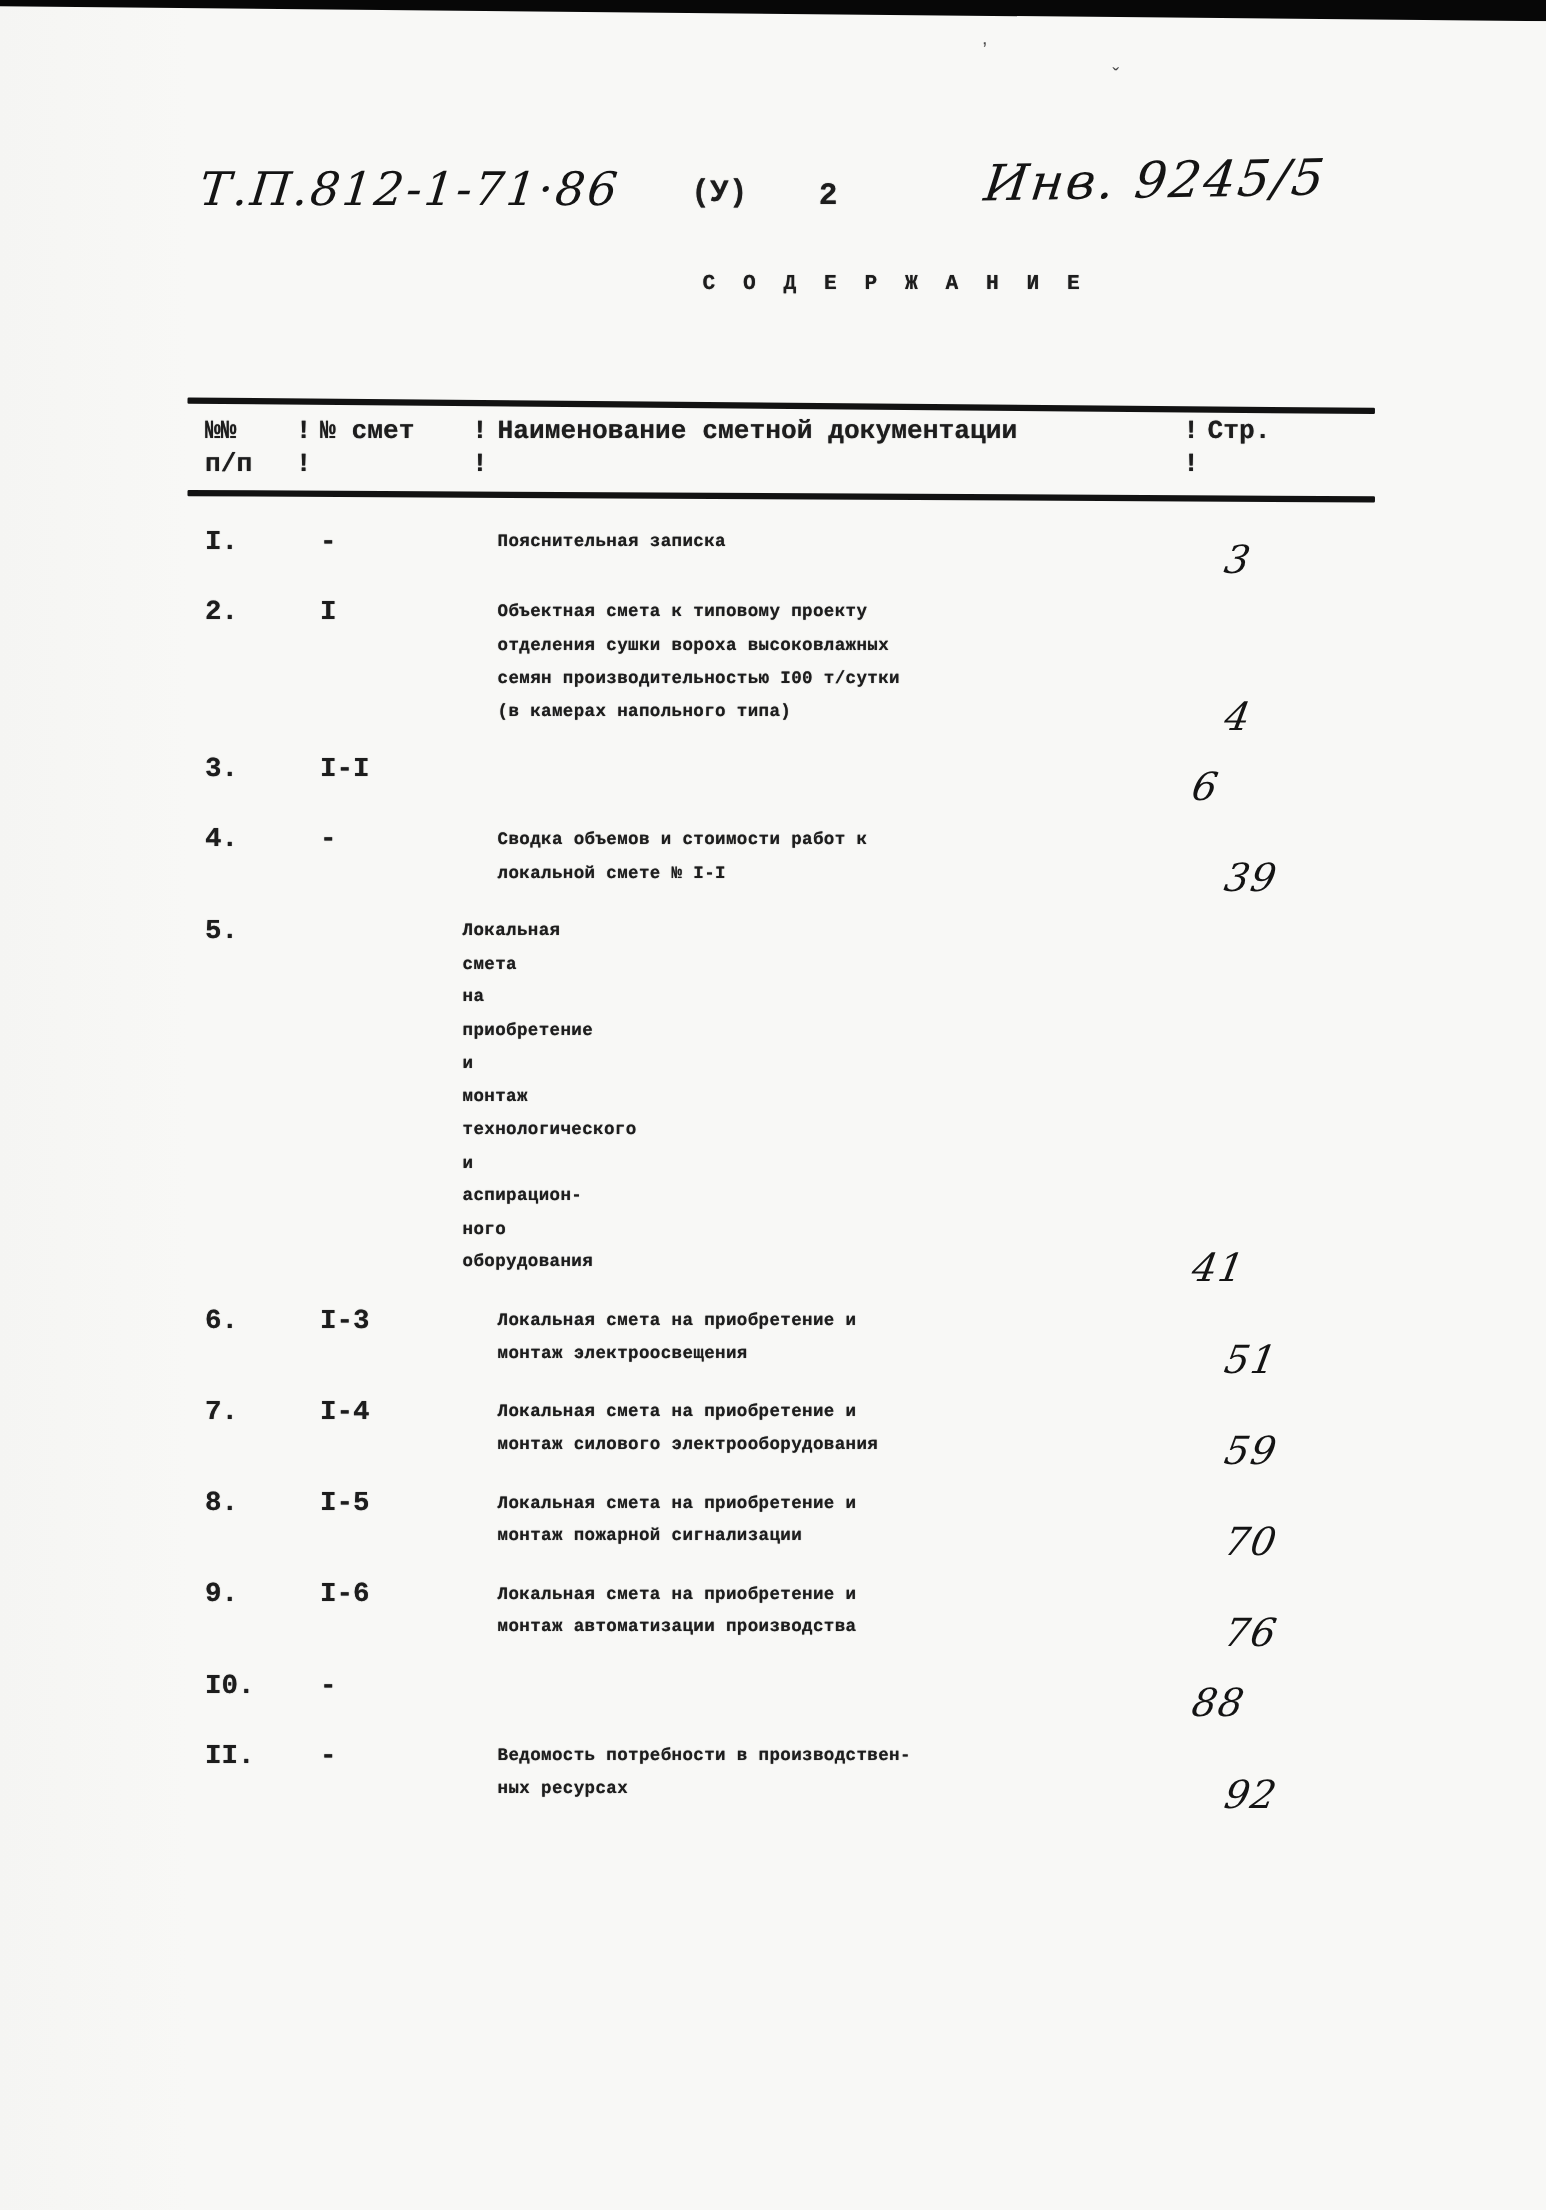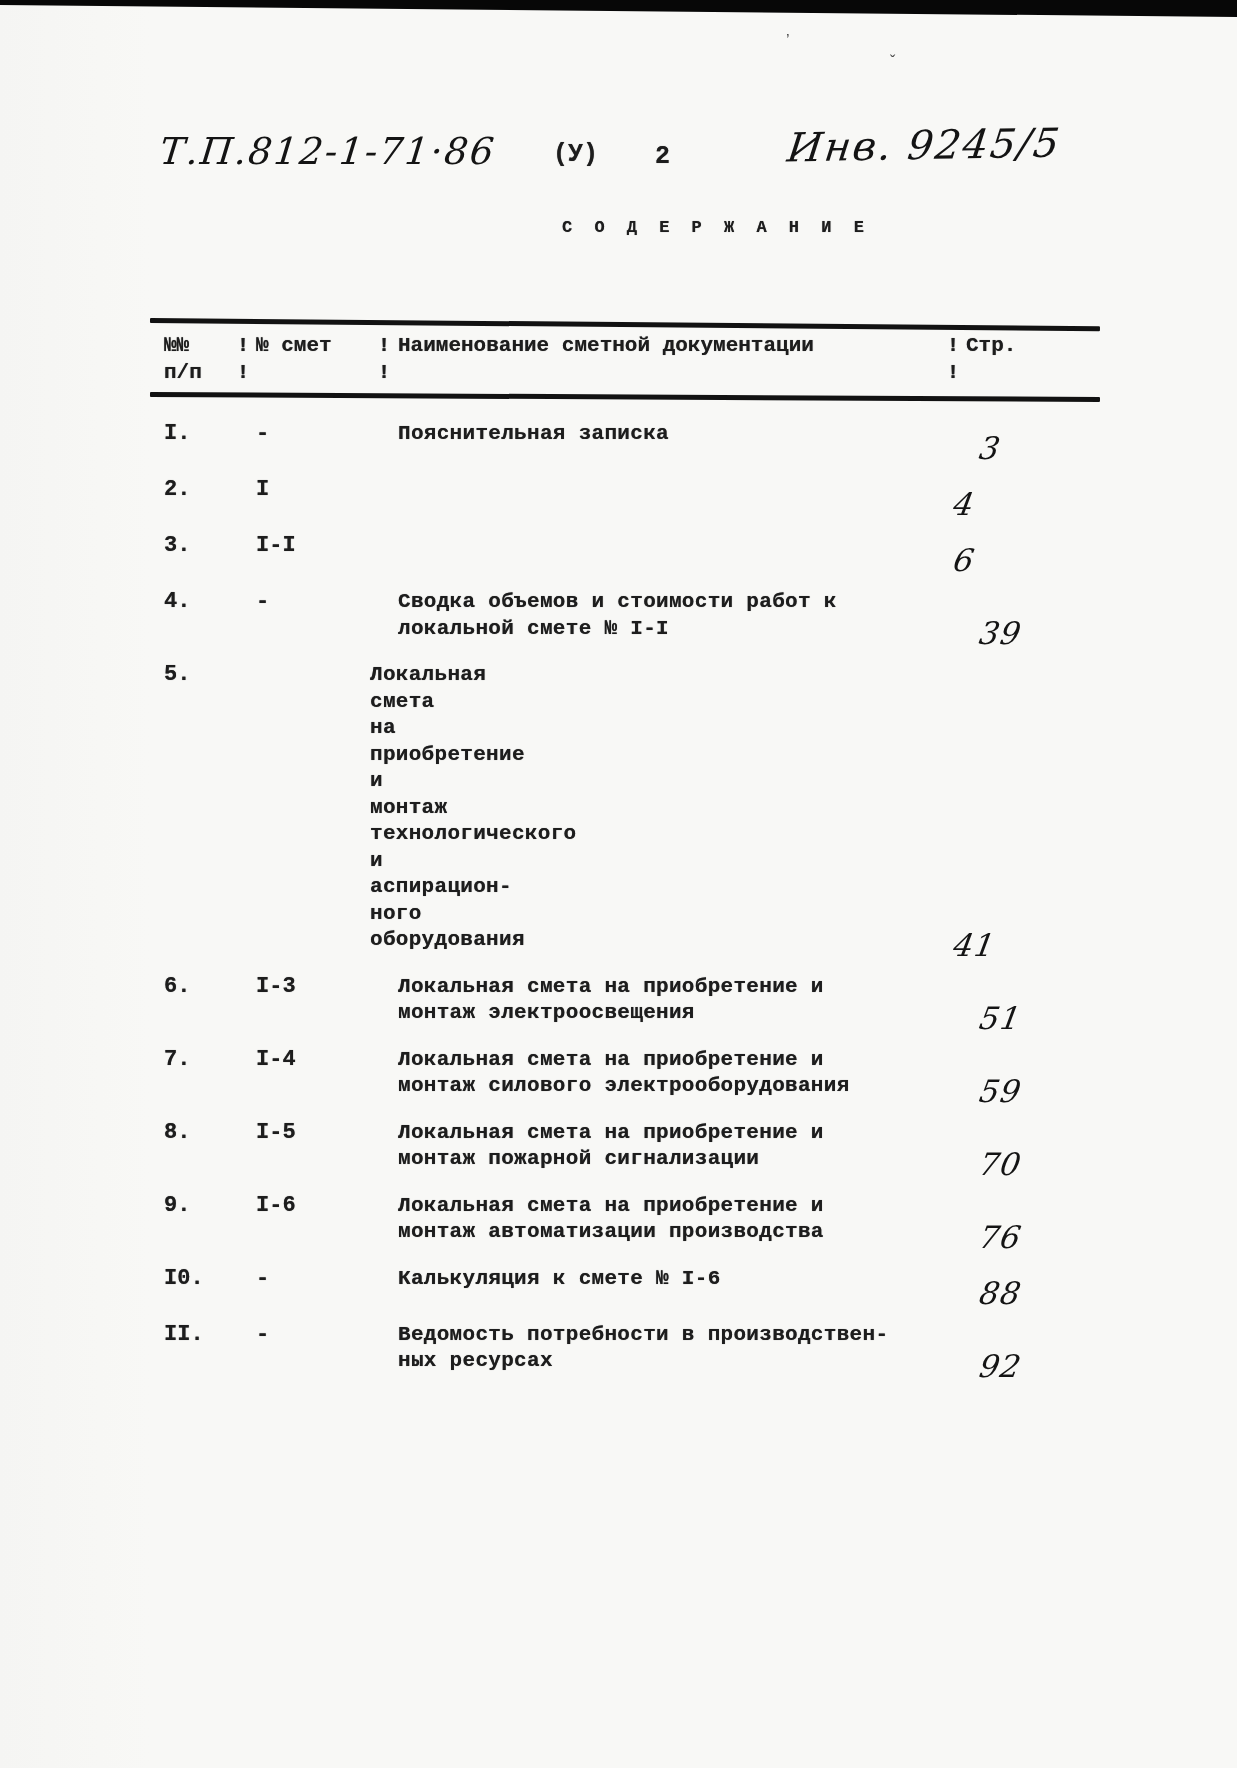--- a/index.html
+++ b/index.html
@@ -56,21 +56,21 @@
     padding-left:14px;
     box-sizing:border-box;
   }
   .toc-head{padding-top:9px;padding-bottom:6px;}
   .toc-head .cell{font-size:21px;line-height:27px;white-space:pre-line;}
   .sep{font-size:21px;line-height:27px;text-align:center;}
   .toc-body{padding-top:24px;}
   .toc-row{margin-bottom:20px;}
   .cell-num{font-size:22px;line-height:26px;}
   .cell-smeta{font-size:22px;line-height:26px;}
-  .cell-name{font-size:21px;line-height:26.5px;white-space:pre-line;letter-spacing:0.3px;}
+  .cell-name{font-size:14px;line-height:26.5px;white-space:pre-line;letter-spacing:0.3px;}
   .cell-page{
     font-size:31px;
     align-self:end;
     padding-left:14px;
     transform:translateY(9px) skewX(-10deg);
     letter-spacing:1px;
   }
 </style>
 </head>
 <body>
@@ -114,20 +114,24 @@
     <div class="typed cell-name">Пояснительная записка</div>
     <div></div>
     <div class="hand cell-page">3</div>
   </div>
 
   <div class="toc-grid toc-row">
     <div class="typed cell-num">2.</div>
     <div></div>
     <div class="typed cell-smeta">I</div>
     <div></div>
+    <div class="typed cell-name">Объектная смета к типовому проекту
+отделения сушки вороха высоковлажных
+семян производительностью I00 т/сутки
+(в камерах напольного типа)</div>
     <div></div>
     <div class="hand cell-page">4</div>
   </div>
 
   <div class="toc-grid toc-row">
     <div class="typed cell-num">3.</div>
     <div></div>
     <div class="typed cell-smeta">I-I</div>
     <div></div>
     <div></div>
@@ -198,21 +202,20 @@
 монтаж автоматизации производства</div>
     <div></div>
     <div class="hand cell-page">76</div>
   </div>
 
   <div class="toc-grid toc-row">
     <div class="typed cell-num">I0.</div>
     <div></div>
     <div class="typed cell-smeta">-</div>
     <div></div>
-    <div class="typed cell-name">Калькуляция к смете № I-6</div>
     <div></div>
     <div class="hand cell-page">88</div>
   </div>
 
   <div class="toc-grid toc-row">
     <div class="typed cell-num">II.</div>
     <div></div>
     <div class="typed cell-smeta">-</div>
     <div></div>
     <div class="typed cell-name">Ведомость потребности в производствен-

